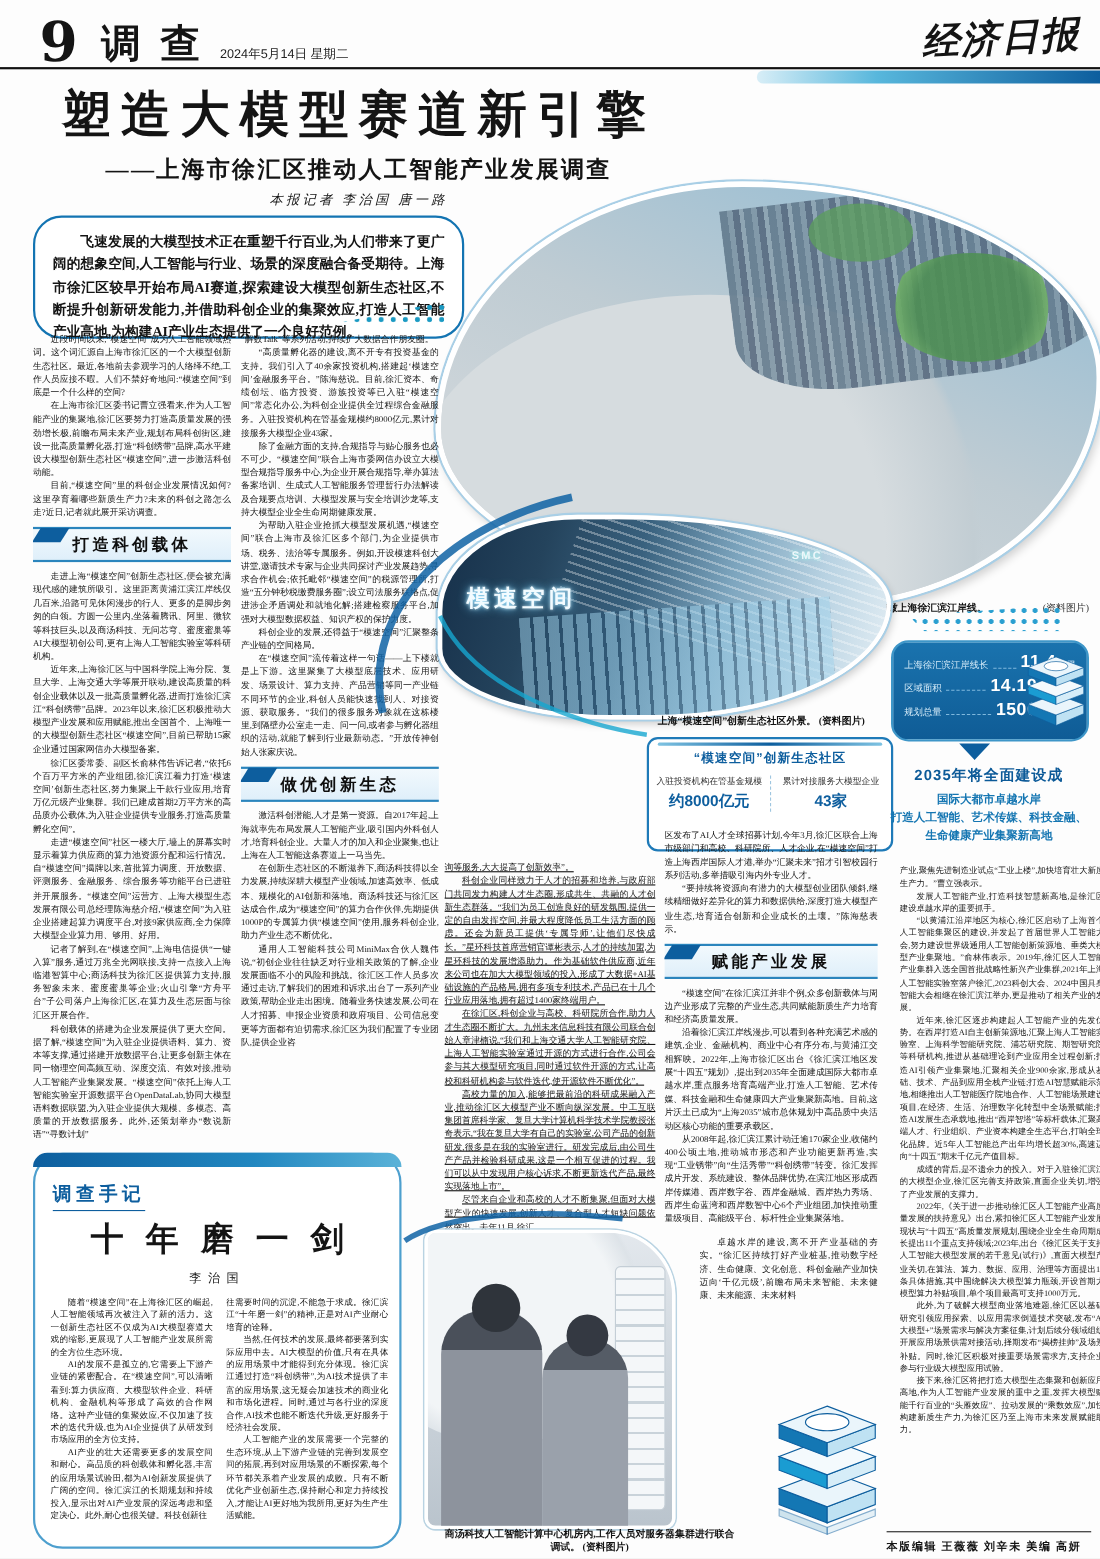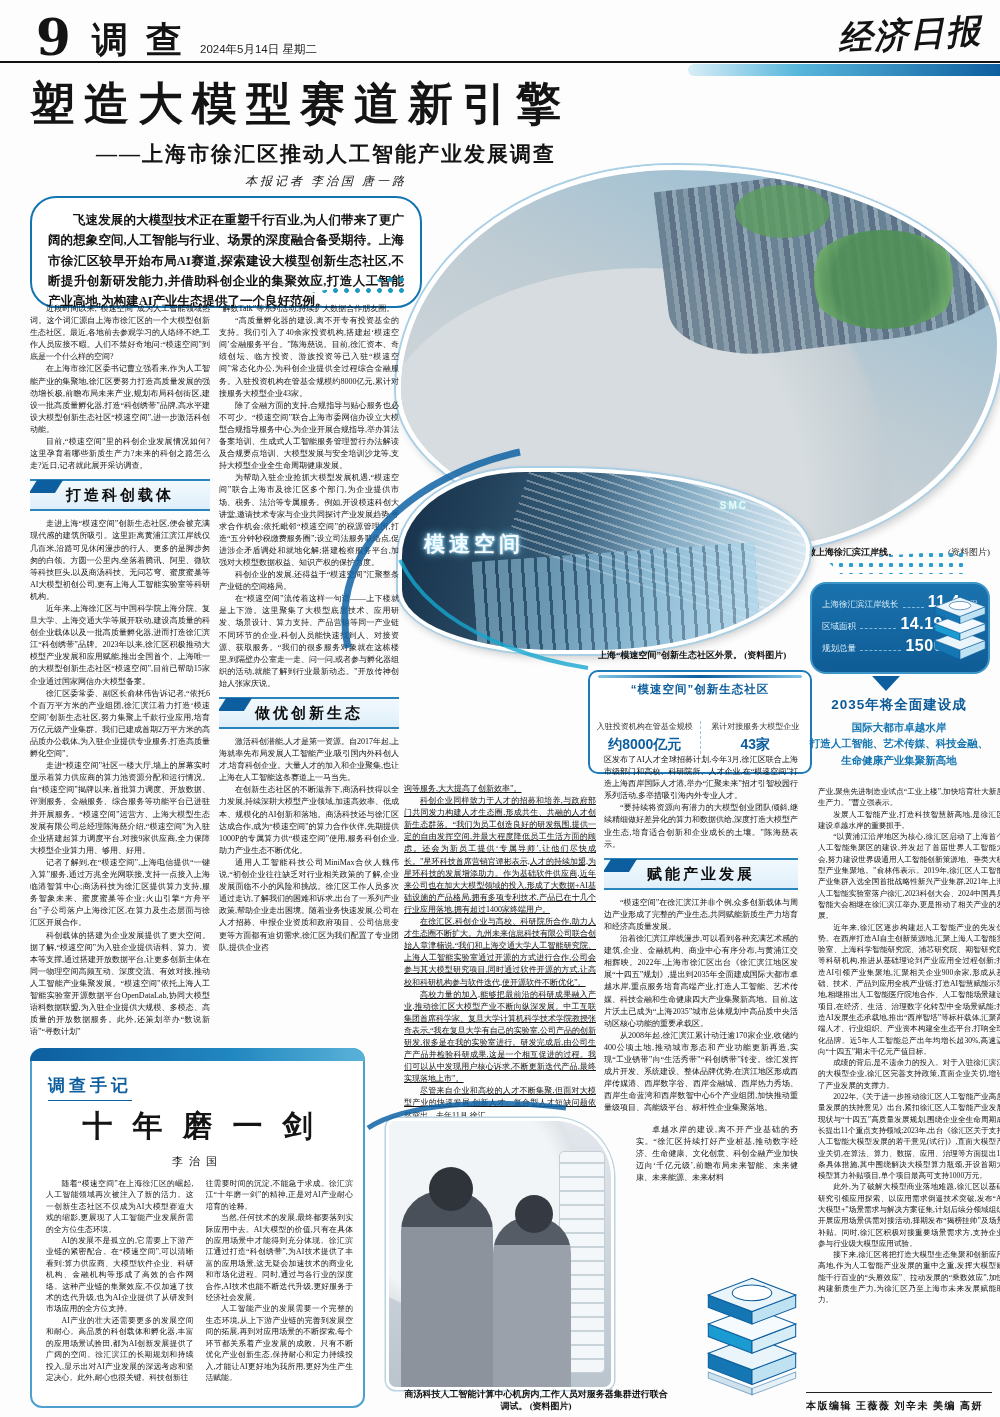--- a/index.html
+++ b/index.html
@@ -11,21 +11,21 @@
   .pageno{left:36px;top:8px;font-size:50px;font-weight:900;font-family:"DejaVu Serif",serif;}
   .secname{left:92px;top:16px;font-size:36px;font-weight:900;letter-spacing:18px;font-family:"DejaVu Serif",serif;}
   .dateline{left:200px;top:42px;font-size:11.5px;font-family:"Liberation Sans",sans-serif;color:#222;}
   .masthead{right:18px;top:12px;font-size:34px;font-weight:900;font-style:italic;transform:rotate(-3deg);
             font-family:"DejaVu Serif",serif;letter-spacing:2px;}
   .toprule{left:0;top:61px;width:1000px;height:2px;background:#111;}
   .topband{left:688px;top:64px;width:312px;height:12px;border-radius:8px 0 0 8px;
            background:linear-gradient(90deg,#d8eef7,#58b7dc 35%,#0d5e9e);}
 
   
-  .h-title{left:30px;top:74px;width:592px;text-align:left;font-size:45px;font-weight:900;letter-spacing:9px;
+  .h-title{left:30px;top:74px;width:592px;text-align:center;font-size:45px;font-weight:900;letter-spacing:9px;
            font-family:"DejaVu Serif",serif;}
   .h-sub{left:30px;top:140px;width:592px;text-align:center;font-size:21px;font-weight:900;letter-spacing:2px;}
   .h-by{left:30px;top:173px;width:592px;text-align:center;font-size:12px;letter-spacing:3px;font-style:italic;}
 
   
   .leadbox{left:30px;top:196px;width:388px;height:108px;border:2.5px solid #1374b2;border-radius:26px;
            box-shadow:0 0 0 2px #fff inset;background:#fff;}
   .leadtext{padding:12px 16px 0 16px;font-size:12.5px;font-weight:700;line-height:1.62;text-align:justify;text-indent:2em;}
   .leaddots{position:absolute;right:16px;bottom:8px;width:118px;height:24px;
             background-image:radial-gradient(circle,#1b9ac3 2.1px,transparent 2.6px);background-size:11px 11px;
@@ -76,21 +76,21 @@
   .cap2{left:598px;top:649px;width:210px;}
   .cap3{left:402px;top:1388px;width:268px;text-align:center;}
   .credit{font-weight:400;color:#333;}
 
   
   .statscard{left:588px;top:670px;width:220px;height:100px;background:#fff;border:2px solid #1e7ab8;border-radius:10px;
              font-family:"Liberation Sans",sans-serif;}
   .statscard:before{content:"";position:absolute;left:8px;right:8px;top:3px;height:3px;border-radius:3px;
              background:linear-gradient(90deg,#7fc3e2,#0d5e9e,#7fc3e2);}
   .sc-title{text-align:center;margin-top:10px;font-size:11.5px;font-weight:700;color:#0d5e9e;letter-spacing:1px;}
-  .sc-row{display:flex;margin-top:24px;}
+  .sc-row{display:flex;margin-top:8px;}
   .sc-cell{flex:1;text-align:center;padding:0 6px;}
   .sc-cell+.sc-cell{border-left:1px dashed #9fc6e0;}
   .sc-label{font-size:8px;color:#333;line-height:1.4;}
   .sc-val{margin-top:4px;font-size:14px;font-weight:900;color:#0d5e9e;}
 
   
   .dotsdeco{left:826px;top:550px;width:142px;height:24px;
             background-image:radial-gradient(circle,#2a9fd0 2px,transparent 2.5px);background-size:10px 10px;
             clip-path:polygon(0 40%,100% 0,100% 100%,10% 100%);}
   .igpanel{left:810px;top:582px;width:180px;height:92px;border-radius:16px;
@@ -119,21 +119,21 @@
   .c4{left:604px;top:754px;width:194px;height:370px;}
   .c4b{left:636px;top:1124px;width:162px;height:126px;}
   .c5{left:806px;top:786px;width:186px;height:604px;margin-left:12px;}
   .c5 .body-p{font-size:7.6px;line-height:11.3px;}
   .sec-head{position:relative;margin:7px 0;border-top:2px solid #2b85bd;border-bottom:2px solid #2b85bd;
             background:linear-gradient(180deg,#f2f9fd,#dfeffa);text-align:center;padding:5px 0 4px 0;
             font-family:"Liberation Sans",sans-serif;font-size:15px;font-weight:900;letter-spacing:3px;color:#0e0e0e;}
   .sec-flag{position:absolute;left:3px;top:-1px;width:26px;height:13px;background:#0d5e9e;transform:skewX(-32deg);}
 
   
-  .note{left:30px;top:1048px;width:335px;height:360px;background:#fff;border:2px solid #4d9fce;border-radius:12px;
+  .note{left:30px;top:1048px;width:335px;height:360px;background:#fff;border:2px solid #4d9fce;border-radius:27px;
         box-sizing:border-box;}
   .note:before{content:"";position:absolute;left:-2px;right:-2px;top:-2px;height:13px;border-radius:16px 16px 0 0;
         background:linear-gradient(90deg,#0d5e9e,#2187c0 60%,#5ab2d8);}
   .note-label{position:absolute;left:16px;top:24px;font-size:17px;font-weight:900;color:#0d5e9e;letter-spacing:4px;
         border-bottom:1.5px solid #0d5e9e;padding-bottom:3px;}
   .note-title{position:absolute;left:0;top:56px;width:100%;text-align:center;font-size:30px;font-weight:900;
         letter-spacing:20px;text-indent:20px;font-family:"DejaVu Serif",serif;}
   .note-author{position:absolute;left:0;top:104px;width:100%;text-align:center;font-size:11px;letter-spacing:6px;}
   .note-cols{position:absolute;left:14px;top:128px;width:307px;height:218px;display:flex;gap:12px;}
   .note-col{flex:1;overflow:hidden;}

